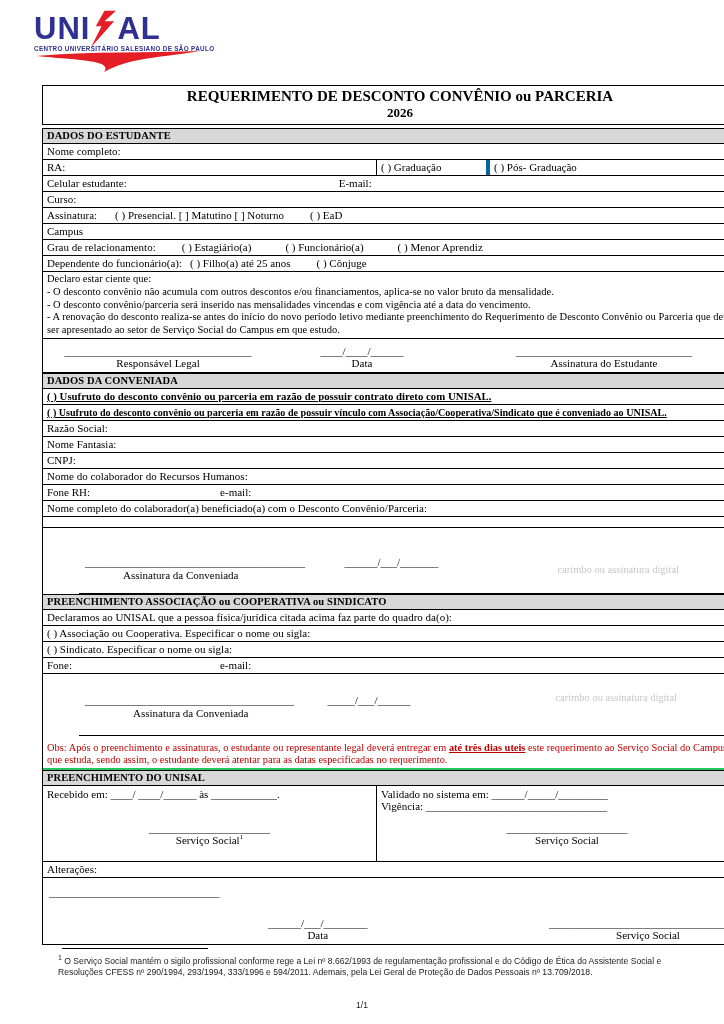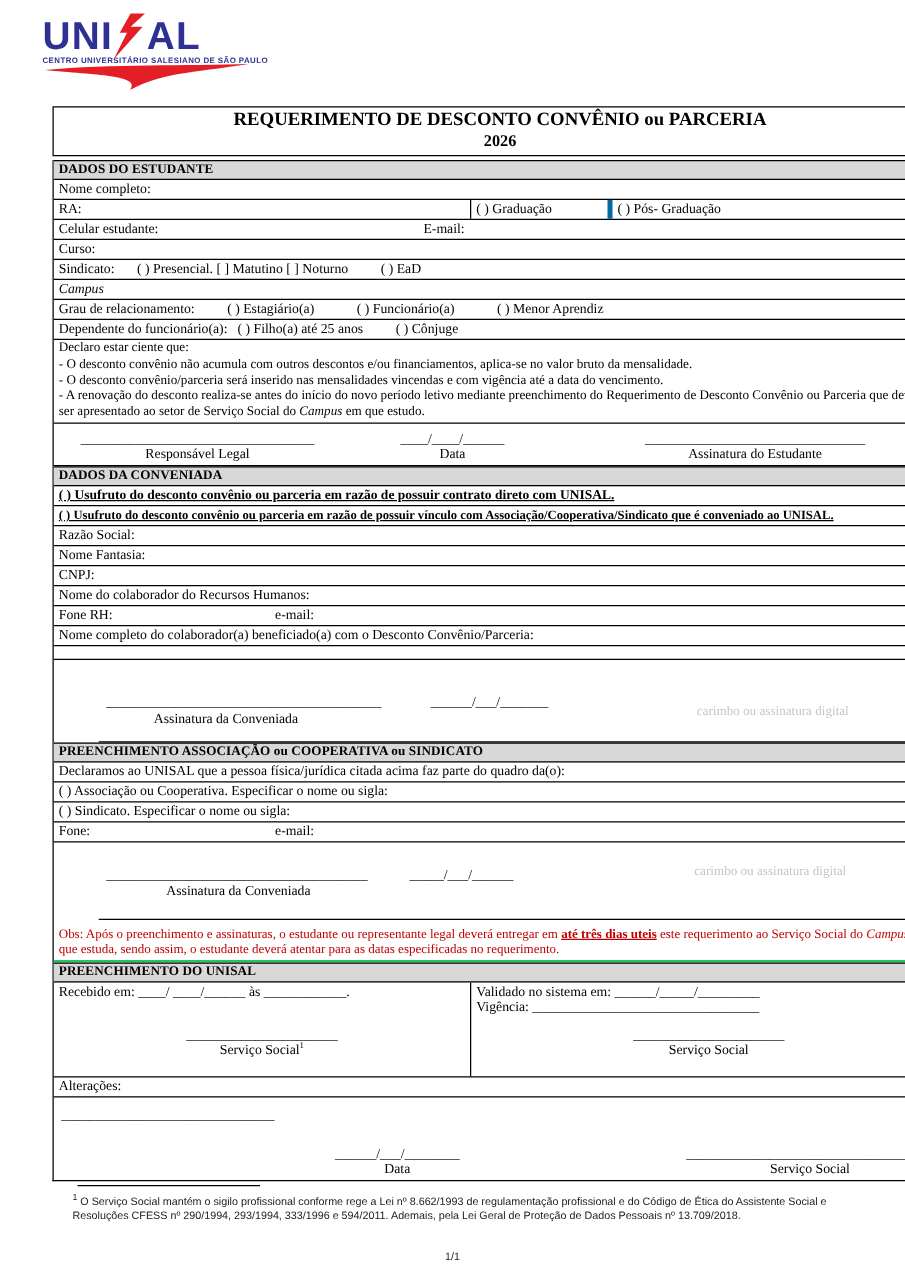--- a/index.html
+++ b/index.html
@@ -33,21 +33,21 @@
     background:#d8d8d8; font-weight:bold; font-size:10.5px; line-height:12px;
     padding:1px 4px; border-bottom:1px solid #000; border-top:1px solid #000;
     letter-spacing:0.1px;
   }
   .row {
     font-size:11px; line-height:13px; padding:1px 4px; border-bottom:1px solid #000;
     min-height:15px; display:flex; align-items:flex-start;
   }
   .cell-split { display:flex; width:100%; }
   .lbl { white-space:nowrap; }
-  .italic { font-style:italic; }
+  .italic { }
   .bold { font-weight:bold;text-decoration:underline; }
   .decl { display:block; font-size:10.5px; line-height:12.8px; min-height:54px; }
   .sig-row1 {
     display:flex; border-bottom:1px solid #000; padding:6px 6px 3px 6px;
     font-size:11px; line-height:12px; min-height:34px;
   }
   .sig-col { text-align:center; white-space:nowrap; }
   .sig-label { font-size:11px; }
   .sigblock { position:relative; border-bottom:1px solid #000; font-size:11px;margin-left:36px; }
   .sigblock .stamp {
@@ -130,21 +130,21 @@
       <div class="row">
         <span class="lbl">Celular estudante:</span>
         <span class="lbl" style="margin-left:212px;">E-mail:</span>
       </div>
 
       <div class="row">
         <span class="lbl">Curso:</span>
       </div>
 
       <div class="row">
-        <span class="lbl">Sindicato:</span>
+        <span class="lbl">Assinatura:</span>
         <span class="gap-m"></span>
         <span class="lbl">(  ) Presencial. [ ] Matutino [  ] Noturno</span>
         <span class="gap-l"></span>
         <span class="lbl">(  ) EaD</span>
       </div>
 
       <div class="row">
         <span class="lbl italic">Campus</span>
       </div>
 

